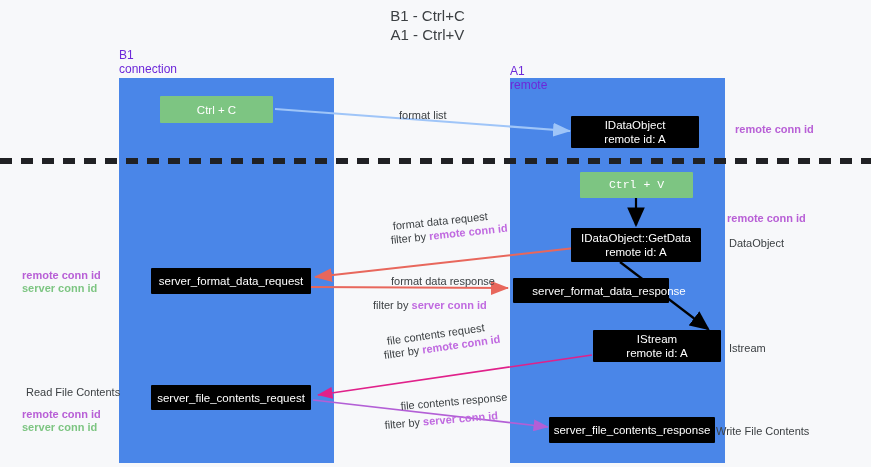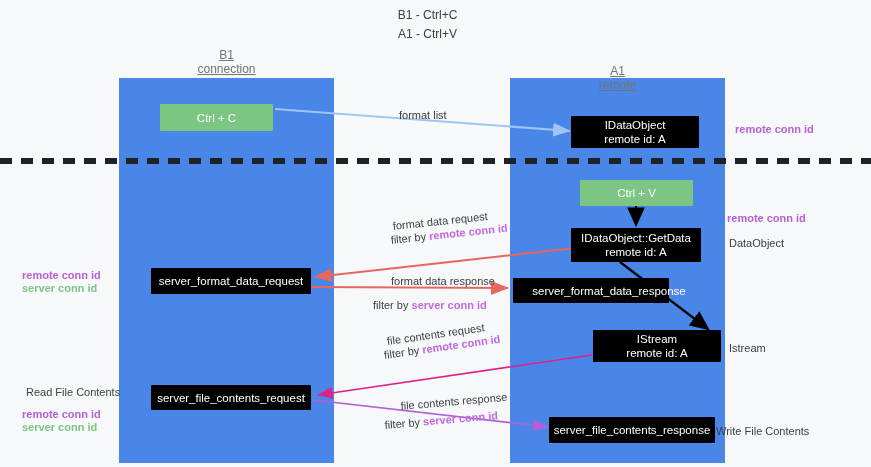--- a/index.html
+++ b/index.html
@@ -18,55 +18,53 @@
   #canvas {
     position: absolute;
     inset: 0;
   }
   .abs { position: absolute; }
 
   
   .title {
     left: 0; right: 16px; top: 6px;
     text-align: center;
-    font-size: 12px;
+    font-size: 15px;
     line-height: 19px;
     color: #3c4043;
     white-space: pre-line;
   }
 
   
   .col-head {
-    text-align: center;
     font-size: 12px;
     line-height: 14px;
-    color: #737373;
+    color: #6d28d9;
     white-space: pre-line;
-    text-decoration: underline;
   }
 
   
   .lane {
     background: #4a86e8;
   }
 
   
   .node {
     box-sizing: border-box;
     display: flex;
     flex-direction: column;
     align-items: center;
     justify-content: center;
     text-align: center;
     color: #ffffff;
     font-size: 11.5px;
     line-height: 14px;
     border-radius: 1px;
   }
-  .node.green { background: #7dc582; margin-top: 8px; }
+  .node.green { background: #7dc582; }
   .node.orange { background: #000000; }
   .node .sub { font-size: 11.5px; line-height: 14px; }
 
   
   .edge-label {
     font-size: 11px;
     line-height: 14px;
     color: #3c4043;
     white-space: nowrap;
   }
@@ -144,21 +142,21 @@
 
   <div class="abs node green" style="left:160px; top:96px; width:113px; height:27px;">
     <span>Ctrl + C</span>
   </div>
 
   <div class="abs node orange" style="left:571px; top:116px; width:128px; height:32px;">
     <span>IDataObject</span>
     <span class="sub">remote id: A</span>
   </div>
 
-  <div class="abs node green" style="left:580px; top:172px; width:113px; height:26px;">
+  <div class="abs node green" style="left:580px; top:172px; width:113px; height:26px;font-family:Liberation Mono, monospace;">
     <span>Ctrl + V</span>
   </div>
 
   <div class="abs node orange" style="left:571px; top:228px; width:130px; height:34px;">
     <span>IDataObject::GetData</span>
     <span class="sub">remote id: A</span>
   </div>
 
   <div class="abs node orange" style="left:151px; top:268px; width:160px; height:26px;">
     <span>server_format_data_request</span>

